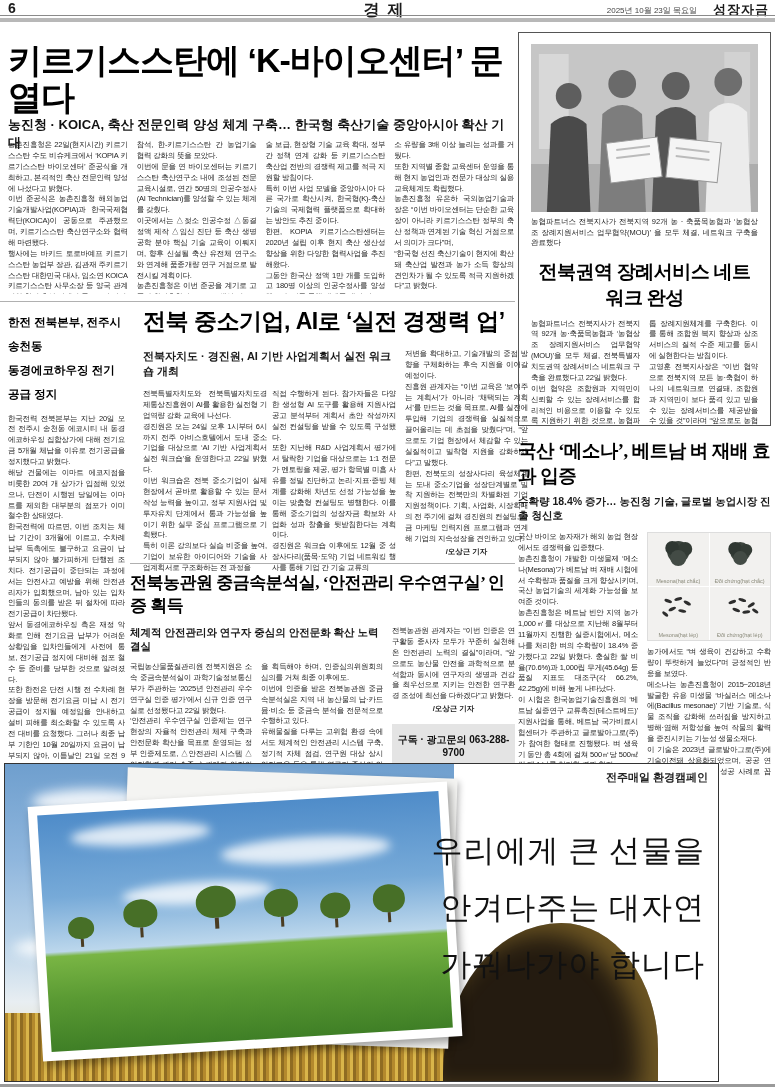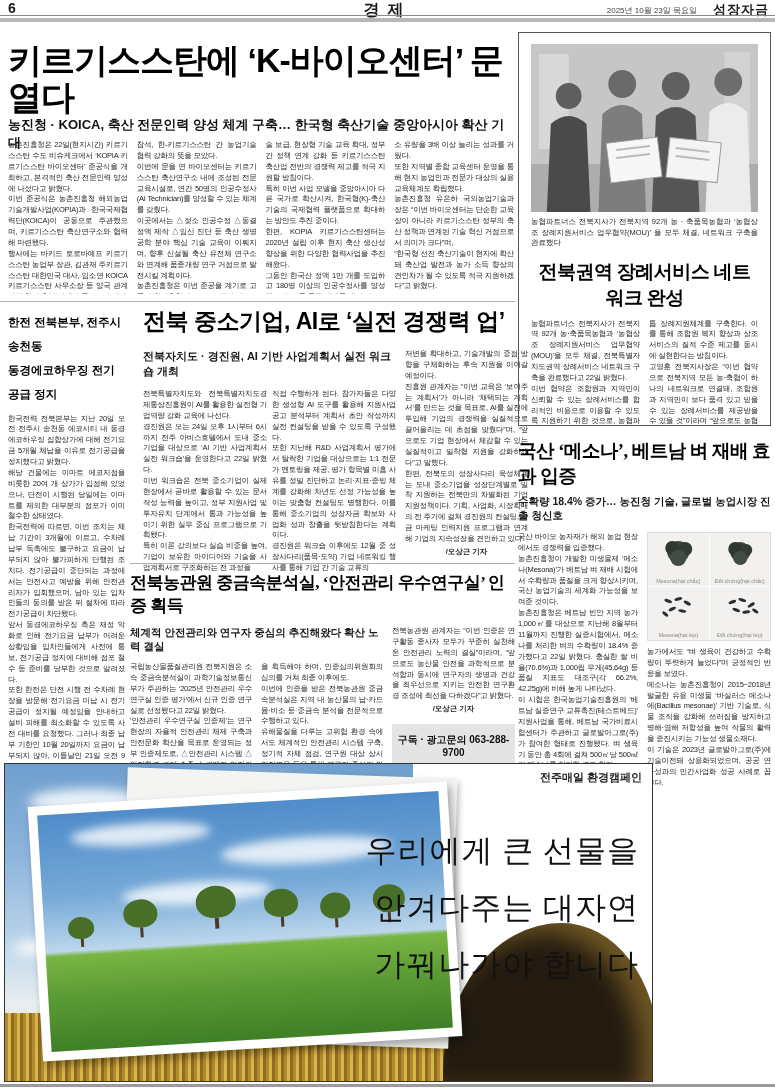--- a/index.html
+++ b/index.html
@@ -66,21 +66,21 @@
   .mesona-row { display:flex; margin-top:9px; }
   .mesona-col1 { width:120px; height:300px; overflow:hidden; }
   .mesona-right { width:124px; margin-left:9px; }
   .seed-grid { display:grid; grid-template-columns:1fr 1fr; gap:1px; background:#fff; border:1px solid #ddd; }
   .seed-cell { background:#f2f1ef; height:53px; position:relative; }
   .seed-cell svg { display:block; width:100%; height:40px; }
   .seed-label { position:absolute; bottom:2px; left:0; right:0; text-align:center; font-size:5.5px; color:#8a8a7a; }
   .mesona-col2 { margin-top:6px; height:138px; overflow:hidden; }
 
   
-  .campaign { position:absolute; left:4px; top:763px; width:649px; height:319px; border:1px solid #333; overflow:hidden; background:#fff; }
+  .campaign { position:absolute; left:4px; top:763px; width:715px; height:319px; border:1px solid #333; overflow:hidden; background:#fff; }
   .camp-sky { position:absolute; left:0; top:0; width:63%; height:100%;
       background:linear-gradient(180deg,#6f9fce 0%, #8fb6dd 30%, #b9d3e9 55%, #e8eef2 75%, #e8d9a8 100%); }
   .cloud { position:absolute; background:#fff; opacity:.85; border-radius:50%; filter:blur(6px); }
   .camp-gold { position:absolute; left:0; bottom:0; width:83%; height:68px;
       background:repeating-linear-gradient(90deg,#b3892d 0 3px,#d9b54a 3px 6px,#8f6c22 6px 9px); }
   .camp-hill { position:absolute; left:438px; bottom:0; width:215px; height:158px; background:#241b10; border-radius:55% 45% 0 0 / 95% 80% 0 0;
       box-shadow:inset -18px 10px 25px rgba(200,160,60,.45); }
   .camp-sheet-back { position:absolute; left:118px; top:9px; width:330px; height:270px; background:#f4f4f2; transform:rotate(2deg); box-shadow:2px 3px 6px rgba(0,0,0,.25); }
   .camp-photo { position:absolute; left:30px; top:30px; width:420px; height:255px; background:#fff; padding:9px; transform:rotate(-3.5deg); box-shadow:3px 5px 8px rgba(0,0,0,.35); }
   .camp-photo-inner { position:relative; width:100%; height:100%; overflow:hidden;
@@ -171,21 +171,21 @@
       </div>
     </div>
   </div>
 
   <div class="hr-light" style="left:130px; top:563px; width:385px;"></div>
 
   <div class="naqs">
     <div class="naqs-headline">전북농관원 중금속분석실, ‘안전관리 우수연구실’ 인증 획득</div>
     <div class="naqs-row">
       <div class="naqs-left">
-        <div class="naqs-subhead">체계적 안전관리와 연구자 중심의 추진해왔다 확산 노력 결실</div>
+        <div class="naqs-subhead">체계적 안전관리와 연구자 중심의 안전문화 확산 노력 결실</div>
         <div class="naqs-cols cols">
           <div class="body-text">국립농산물품질관리원 전북지원은 소속 중금속분석실이 과학기술정보통신부가 주관하는 ‘2025년 안전관리 우수연구실 인증 평가’에서 신규 인증 연구실로 선정됐다고 22일 밝혔다.
 ‘안전관리 우수연구실 인증제’는 연구현장의 자율적 안전관리 체제 구축과 안전문화 확산을 목표로 운영되는 정부 인증제도로, △안전관리 시스템 △안전환경 관리 수준 △관계자 안전의식 등 3개 분야에서 각각 80점 이상</div>
           <div class="body-text">을 획득해야 하며, 인증심의위원회의 심의를 거쳐 최종 이후에도.
 이번에 인증을 받은 전북농관원 중금속분석실은 지역 내 농산물의 납·카드뮴·비소 등 중금속 분석을 전문적으로 수행하고 있다.
 유해물질을 다루는 고위험 환경 속에서도 체계적인 안전관리 시스템 구축, 정기적 자체 점검, 연구원 대상 상시 안전교육 등을 통해 연구자 중심의 안전문화 정책을 선도해 왔다.</div>
         </div>
       </div>
       <div class="naqs-col3">
         <div class="body-text">전북농관원 관계자는 “이번 인증은 연구활동 종사자 모두가 꾸준히 실천해 온 안전관리 노력의 결실”이라며, “앞으로도 농산물 안전을 과학적으로 분석함과 동시에 연구자의 생명과 건강을 최우선으로 지키는 안전한 연구환경 조성에 최선을 다하겠다”고 밝혔다.</div>

